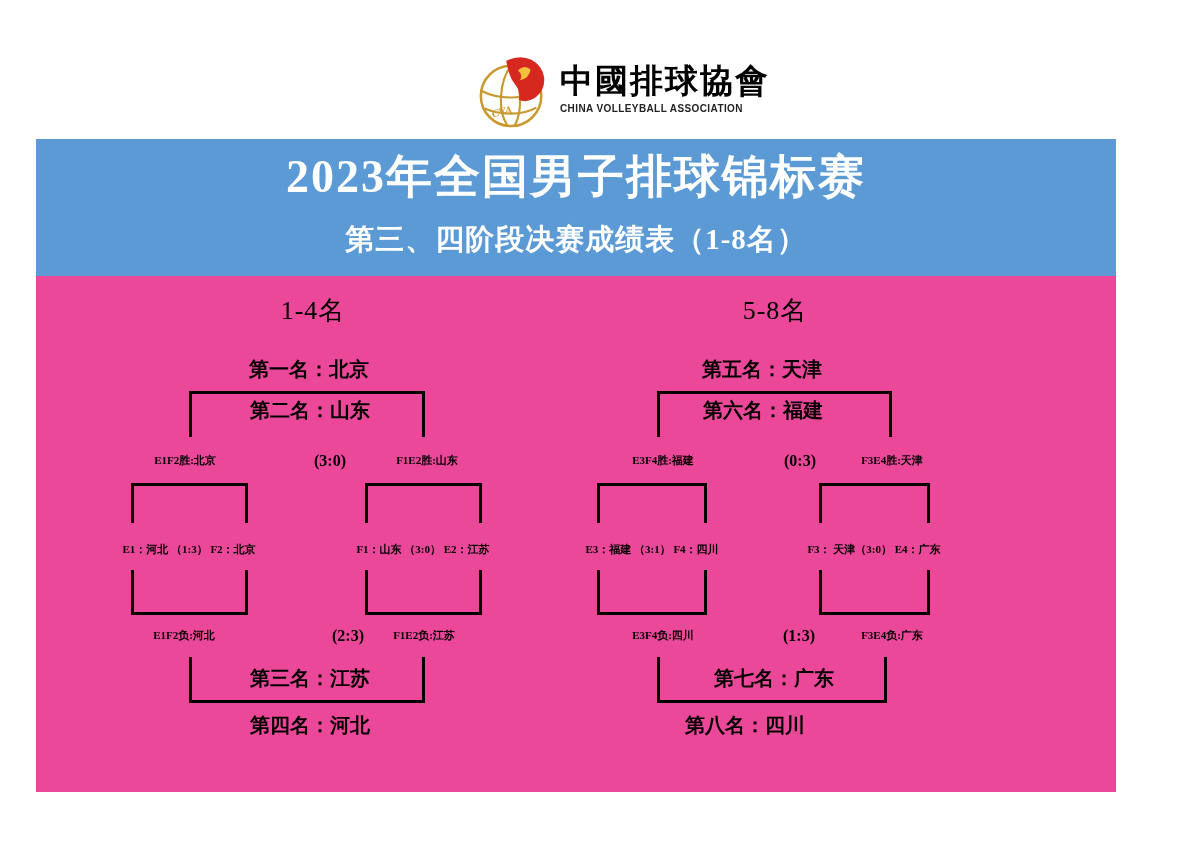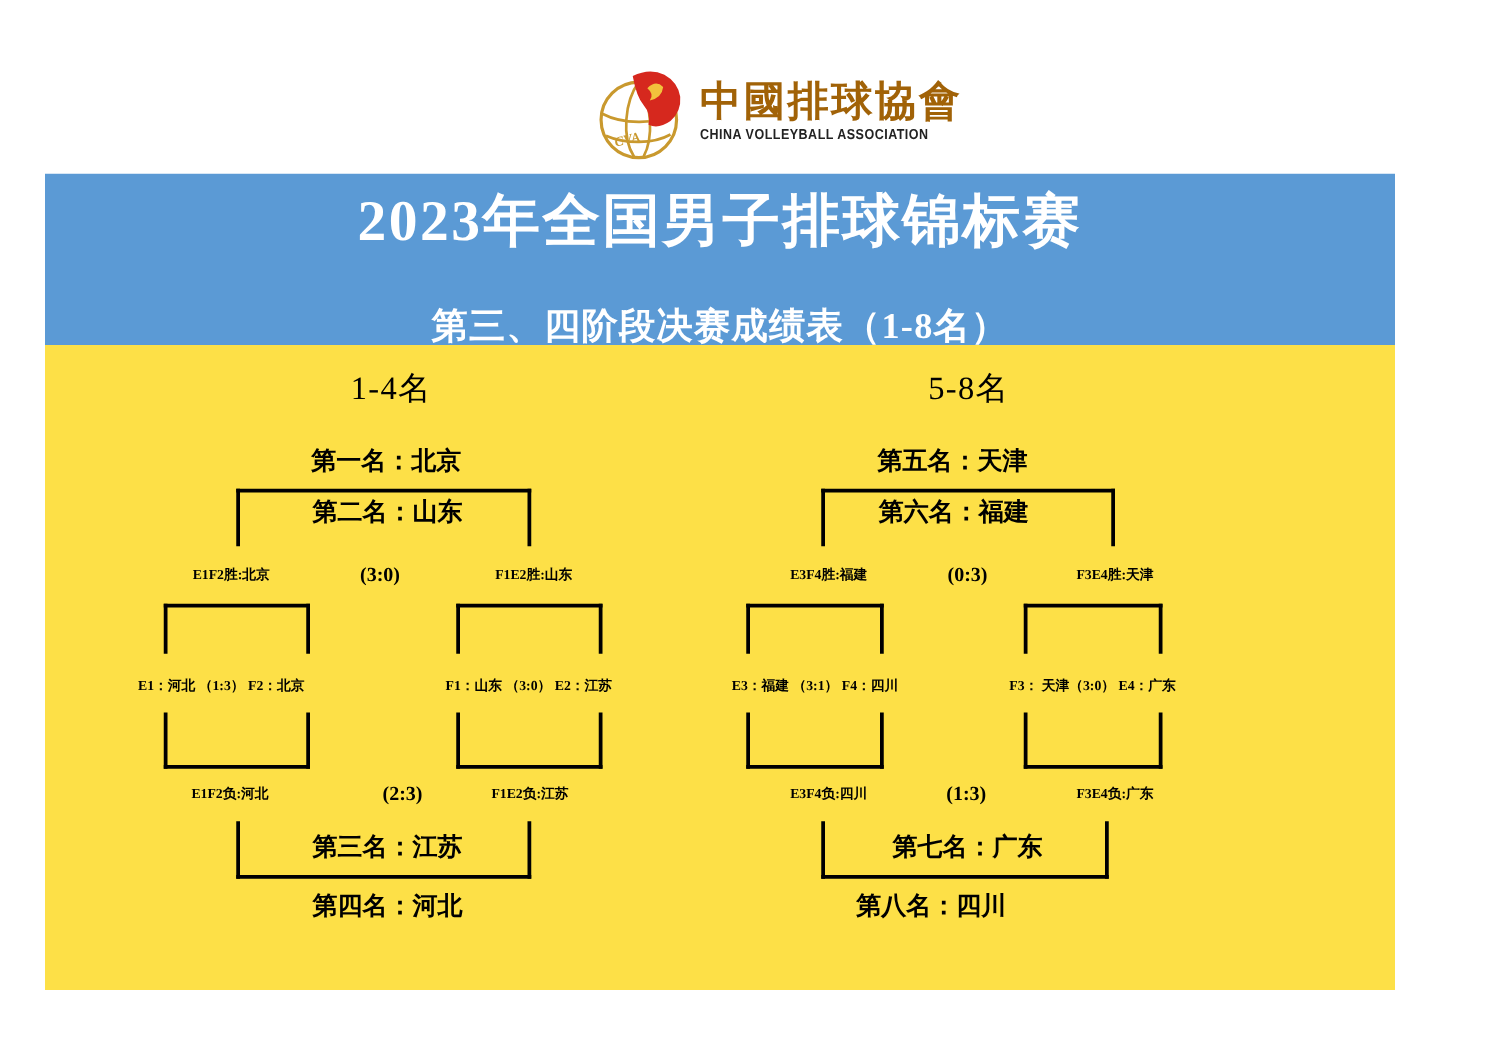--- a/index.html
+++ b/index.html
@@ -4,40 +4,40 @@
 <style>
   html,body{margin:0;padding:0;background:#ffffff;}
   .page{position:relative;width:1200px;height:848px;background:#ffffff;overflow:hidden;
         font-family:"Liberation Serif","DejaVu Serif",serif;color:#000;}
 
   
   .logo{position:absolute;left:478px;top:54px;display:flex;align-items:flex-start;}
   .logo-icon{width:70px;height:76px;flex:0 0 auto;}
   .logo-text{margin-left:12px;padding-top:10px;}
   .logo-cn{font-size:33px;font-weight:bold;letter-spacing:2px;line-height:1.05;
-           font-family:"DejaVu Serif","Liberation Serif",serif;color:#a16207;text-align:center;}
+           font-family:"DejaVu Serif","Liberation Serif",serif;color:#000000;text-align:center;}
   .logo-en{margin-top:3px;font-size:10px;font-weight:bold;letter-spacing:.4px;
            font-family:"Liberation Sans","DejaVu Sans",sans-serif;color:#222;
            transform:scaleY(1.15);transform-origin:left top;white-space:nowrap;}
 
   
   .banner{position:absolute;left:36px;top:139px;width:1080px;height:137px;background:#5b9ad5;
           text-align:center;font-family:Liberation Serif, serif;}
   .banner-title{margin-top:11px;font-size:46px;line-height:53px;color:#fff;font-weight:600;
                 letter-spacing:2px;}
-  .banner-subtitle{margin-top:41px;font-size:29px;line-height:34px;color:#fff;font-weight:bold;
+  .banner-subtitle{margin-top:19px;font-size:29px;line-height:34px;color:#fff;font-weight:bold;
                    letter-spacing:1px;}
 
   
-  .panel{position:absolute;left:36px;top:276px;width:1080px;height:516px;background:#fde047;}
+  .panel{position:absolute;left:36px;top:276px;width:1080px;height:516px;background:#ec4899;}
 
   .txt{position:absolute;transform:translateX(-50%);white-space:pre;font-weight:bold;
        font-size:11px;line-height:19px;color:#000;}
   .place{font-size:20px;}
-  .score{font-size:16px;}
+  .score{font-size:16px;margin-left:26px;}
   .gtitle{font-size:26px;line-height:30px;font-weight:normal;letter-spacing:1px;}
 
   .line{position:absolute;box-sizing:border-box;}
   .open-down{border:3px solid #000;border-bottom:none;}  
   .open-up{border:3px solid #000;border-top:none;}       
 </style>
 </head>
 <body>
 
 <div class="page">
@@ -69,21 +69,21 @@
     <div class="txt gtitle" style="left:277px;top:20px">1-4名</div>
     <div class="txt place" style="left:273px;top:84px">第一名：北京</div>
     <div class="line open-down" style="left:153px;top:115px;width:236px;height:46px"></div>
     <div class="txt place" style="left:274px;top:125px">第二名：山东</div>
     <div class="txt" style="left:149px;top:175px">E1F2胜:北京</div>
     <div class="txt score" style="left:268px;top:175px">(3:0)</div>
     <div class="txt" style="left:391px;top:175px">F1E2胜:山东</div>
 
     <div class="line open-down" style="left:95px;top:207px;width:117px;height:40px"></div>
     <div class="line open-up" style="left:95px;top:294px;width:117px;height:45px"></div>
-    <div class="txt" style="left:141px;top:264px">E1：河北 （1:3） F2：北京</div>
+    <div class="txt" style="left:153px;top:264px">E1：河北 （1:3） F2：北京</div>
 
     <div class="line open-down" style="left:329px;top:207px;width:117px;height:40px"></div>
     <div class="line open-up" style="left:329px;top:294px;width:117px;height:45px"></div>
     <div class="txt" style="left:387px;top:264px">F1：山东 （3:0） E2：江苏</div>
 
     <div class="txt" style="left:148px;top:350px">E1F2负:河北</div>
     <div class="txt score" style="left:286px;top:350px">(2:3)</div>
     <div class="txt" style="left:388px;top:350px">F1E2负:江苏</div>
     <div class="line open-up" style="left:153px;top:381px;width:236px;height:46px"></div>
     <div class="txt place" style="left:274px;top:393px">第三名：江苏</div>

